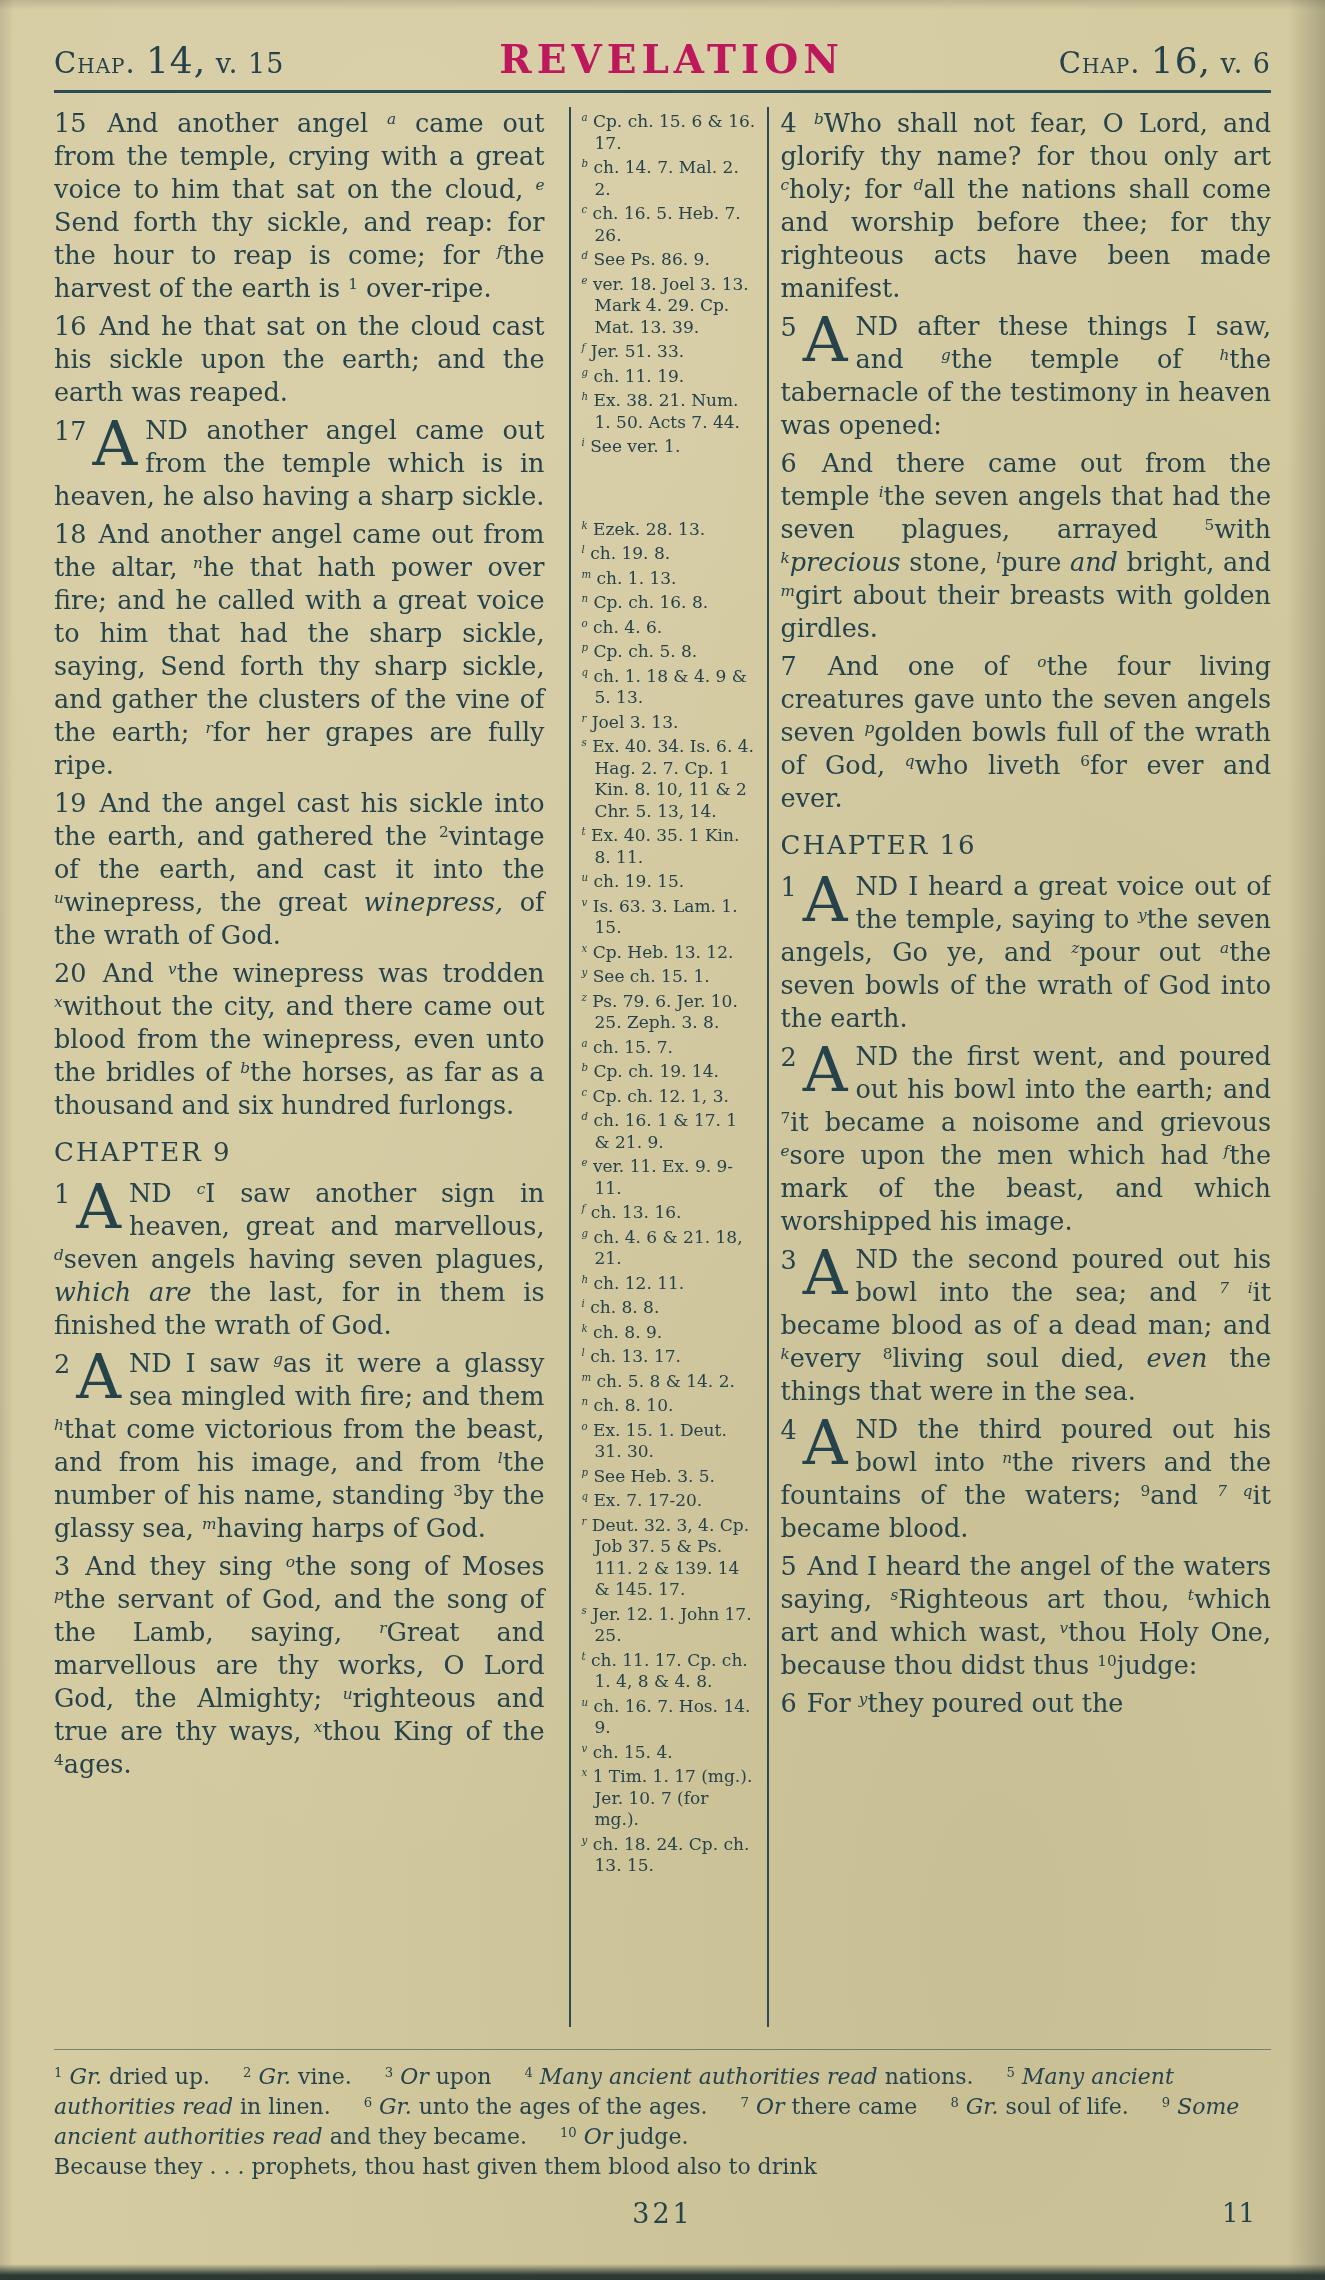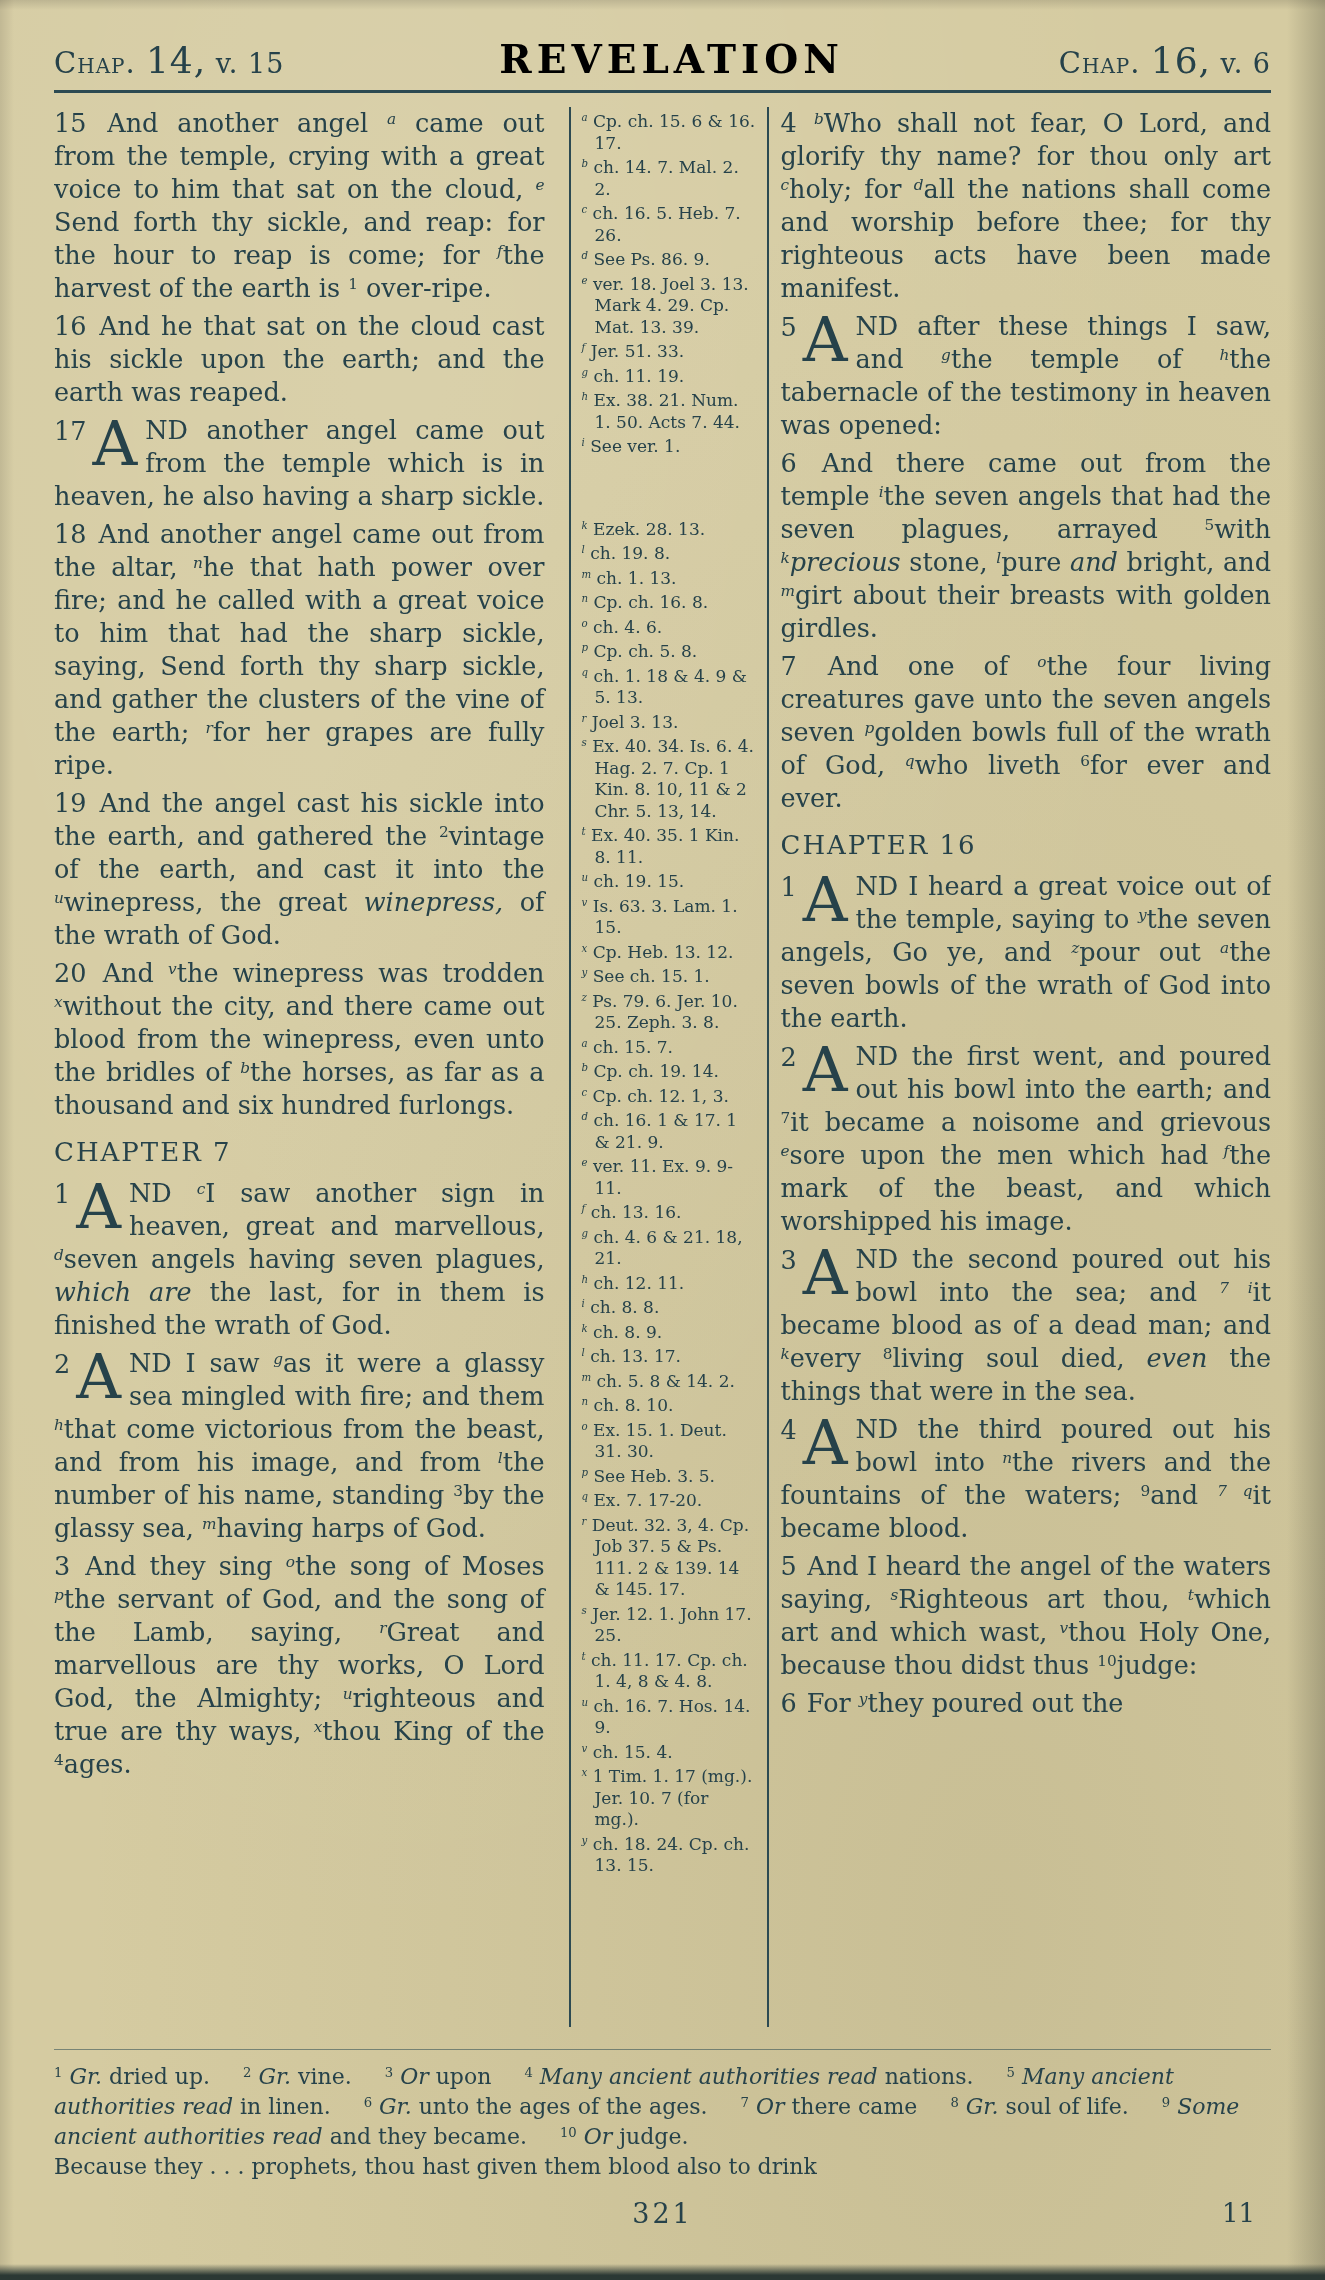--- a/index.html
+++ b/index.html
@@ -17,21 +17,21 @@
   .page { position:relative; width:100%; height:100%; }
 
   
   .header {
     display:flex; justify-content:space-between; align-items:baseline;
     padding:36px 54px 4px 54px;
   }
   .chap-ref { font-variant:small-caps; font-size:29px; letter-spacing:1px; white-space:nowrap; }
   .chap-ref .chap-num { font-size:36px; font-variant:normal; }
   .chap-ref .chap-verse { font-size:27px; font-variant:normal; }
-  .book-title { font-size:39px; font-weight:bold; letter-spacing:5px; color:#000000; }
+  .book-title { font-size:39px; font-weight:bold; letter-spacing:5px; color:#be185d; }
   .header-rule { border-top:3px solid #2c4a52; margin:4px 54px 0 54px; }
 
   
   .columns { display:flex; margin:14px 54px 0 54px; height:1920px; overflow:hidden; }
   .col-text { flex:1; text-align:justify; font-size:25.5px; line-height:33px; }
   .col-left  { padding-right:24px; }
   .col-right { padding-left:12px; }
   .col-refs {
     width:200px; flex:0 0 200px;
     border-left:2px solid #2c4a52; border-right:2px solid #2c4a52;
@@ -99,21 +99,21 @@
     <div class="col-text col-left">
         <div class="verse"><span class="vnum">15</span> And another angel <sup class="sl">a</sup> came out from the temple, crying with a great voice to him that sat on the cloud, <sup class="sl">e</sup> Send forth thy sickle, and reap: for the hour to reap is come; for <sup class="sl">f</sup>the harvest of the earth is <sup class="sn">1</sup> over-ripe.</div>
         <div class="verse"><span class="vnum">16</span> And he that sat on the cloud cast his sickle upon the earth; and the earth was reaped.</div>
         <div class="verse"><span class="dcwrap">
             <span class="dcnum">17</span>
             <span class="dcA">A</span>
           </span>ND another angel came out from the temple which is in heaven, he also having a sharp sickle.</div>
         <div class="verse"><span class="vnum">18</span> And another angel came out from the altar, <sup class="sl">n</sup>he that hath power over fire; and he called with a great voice to him that had the sharp sickle, saying, Send forth thy sharp sickle, and gather the clusters of the vine of the earth; <sup class="sl">r</sup>for her grapes are fully ripe.</div>
         <div class="verse"><span class="vnum">19</span> And the angel cast his sickle into the earth, and gathered the <sup class="sn">2</sup>vintage of the earth, and cast it into the <sup class="sl">u</sup>winepress, the great <i>winepress,</i> of the wrath of God.</div>
         <div class="verse"><span class="vnum">20</span> And <sup class="sl">v</sup>the winepress was trodden <sup class="sl">x</sup>without the city, and there came out blood from the winepress, even unto the bridles of <sup class="sl">b</sup>the horses, as far as a thousand and six hundred furlongs.</div>
-        <div class="chapter-heading">CHAPTER 7</div>
+        <div class="chapter-heading">CHAPTER 9</div>
         <div class="verse"><span class="dcwrap">
             <span class="dcnum">1</span>
             <span class="dcA">A</span>
           </span>ND <sup class="sl">c</sup>I saw another sign in heaven, great and marvellous, <sup class="sl">d</sup>seven angels having seven plagues, <i>which are</i> the last, for in them is finished the wrath of God.</div>
         <div class="verse"><span class="dcwrap">
             <span class="dcnum">2</span>
             <span class="dcA">A</span>
           </span>ND I saw <sup class="sl">g</sup>as it were a glassy sea mingled with fire; and them <sup class="sl">h</sup>that come victorious from the beast, and from his image, and from <sup class="sl">l</sup>the number of his name, standing <sup class="sn">3</sup>by the glassy sea, <sup class="sl">m</sup>having harps of God.</div>
         <div class="verse"><span class="vnum">3</span> And they sing <sup class="sl">o</sup>the song of Moses <sup class="sl">p</sup>the servant of God, and the song of the Lamb, saying, <sup class="sl">r</sup>Great and marvellous are thy works, O Lord God, the Almighty; <sup class="sl">u</sup>righteous and true are thy ways, <sup class="sl">x</sup>thou King of the <sup class="sn">4</sup>ages.</div>
       </div>

